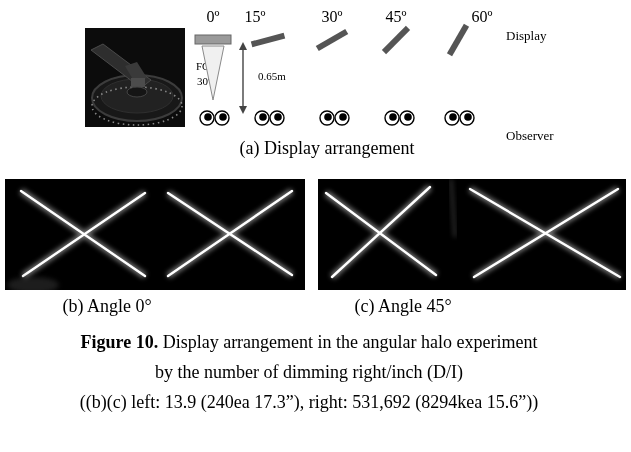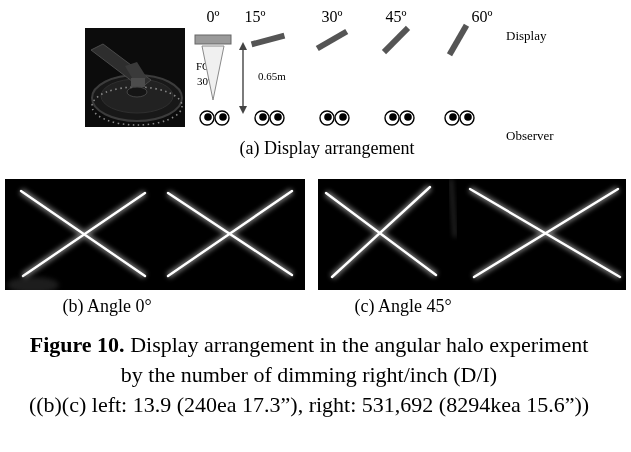--- a/index.html
+++ b/index.html
@@ -12,21 +12,21 @@
   .angle-lbl{font-size:16px;}
   .side-lbl{font-size:13px;}
   .small-lbl{font-size:11px;}
   .photo{
     left:85px;top:28px;width:100px;height:99px;background:#0c0c0c;
   }
   .img-panel{background:#000;}
   .panel-b{left:5px;top:179px;width:300px;height:111px;}
   .panel-c{left:318px;top:179px;width:308px;height:111px;}
   .sub-caption{font-size:18px;top:296px;}
-  .cap-line{width:618px;text-align:center;font-size:22px;}
+  .cap-line{width:618px;text-align:center;font-size:18px;}
   .cap-bold{font-weight:bold;}
   svg{display:block;}
 </style>
 </head>
 <body>
 
 <div class="page">
 
   <div class="abs photo">
     <svg width="100" height="99" viewBox="0 0 100 99">

